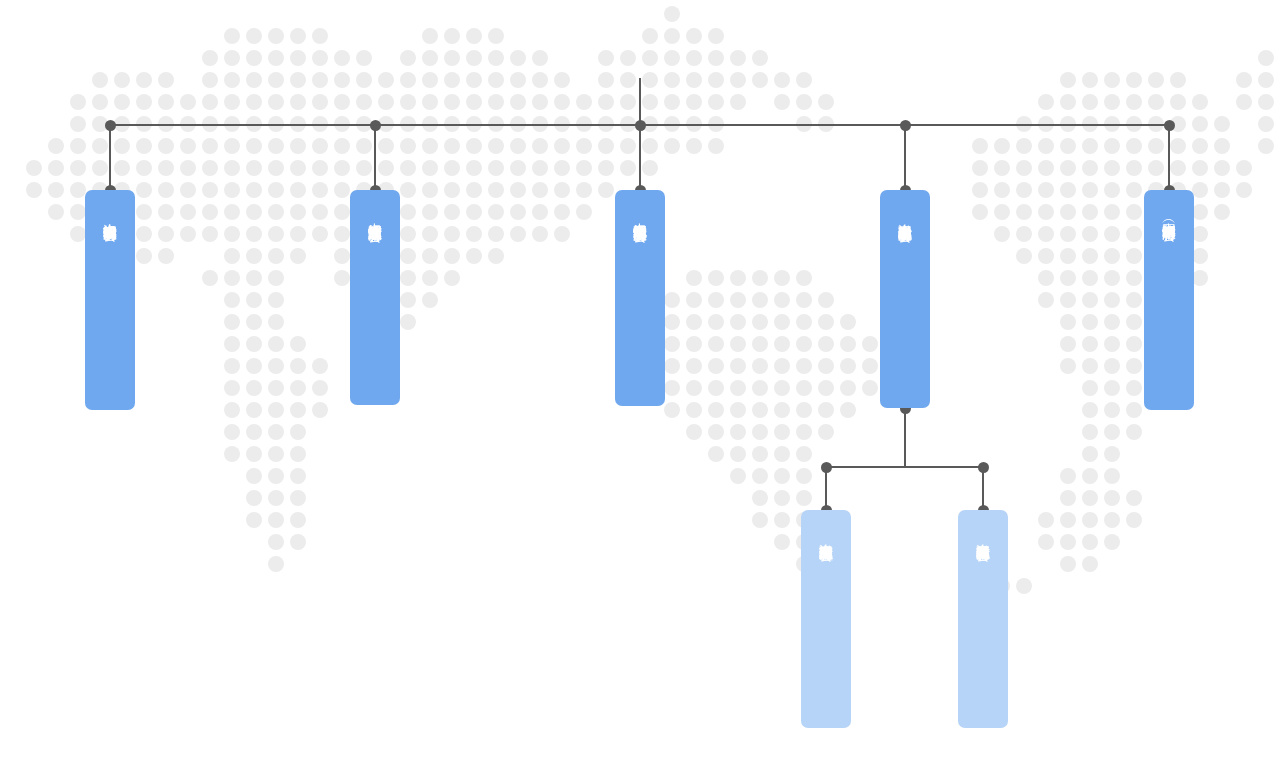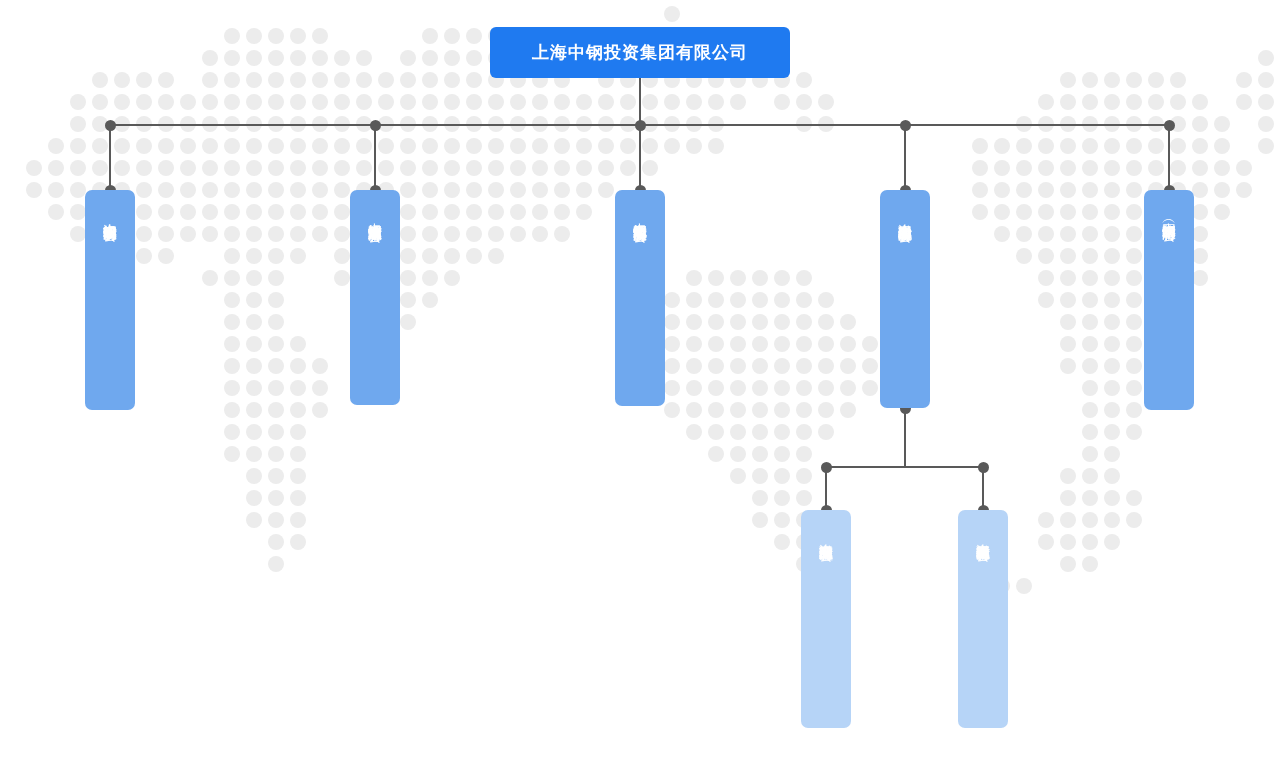--- a/index.html
+++ b/index.html
@@ -701,23 +701,20 @@
     <div class="wire-v" style="left:904px;top:408px;height:59px;"></div>
     <div class="wire-h" style="left:826px;top:466px;width:158px;"></div>
     <div class="joint" style="left:826px;top:467px;"></div>
     <div class="joint" style="left:983px;top:467px;"></div>
     <div class="wire-v" style="left:825px;top:466px;height:44px;"></div>
     <div class="wire-v" style="left:982px;top:466px;height:44px;"></div>
     <div class="joint" style="left:826px;top:510px;"></div>
     <div class="joint" style="left:983px;top:510px;"></div>
   </div>
 
-  <div class="node root" style="left:490px;top:27px;width:300px;height:51px;">
-    <span class="cap">上海中钢投资集团有限公司</span>
-  </div>
 
   <div class="node lvl1" style="left:85px;top:190px;width:50px;height:220px;">
     <span class="cap">上海中钢投资股份有限公司</span>
   </div>
 
   <div class="node lvl1" style="left:350px;top:190px;width:50px;height:215px;">
     <span class="cap">中钢银通信息技术服务有限公司</span>
   </div>
 
   <div class="node lvl1" style="left:615px;top:190px;width:50px;height:216px;">

